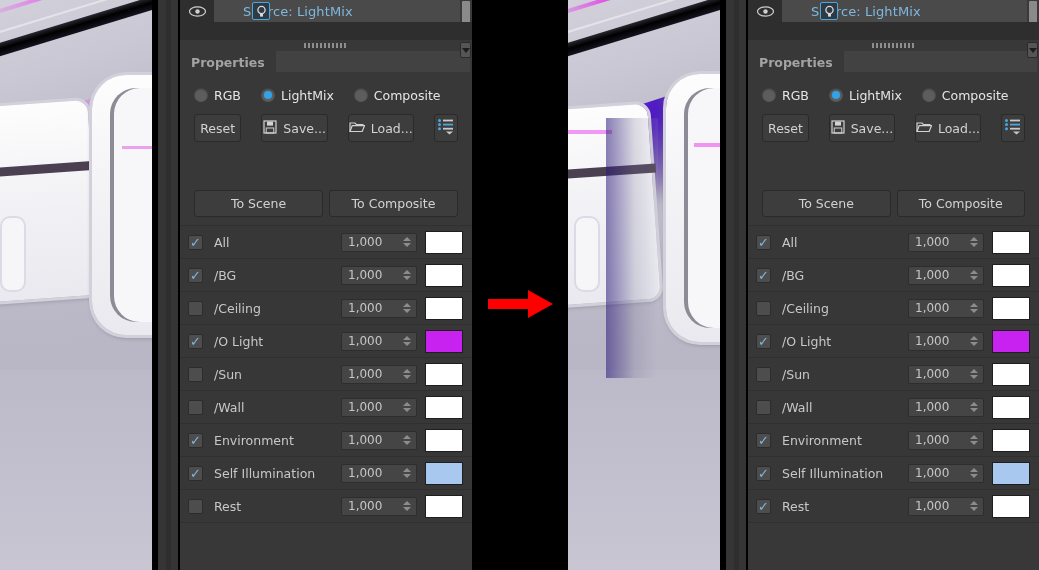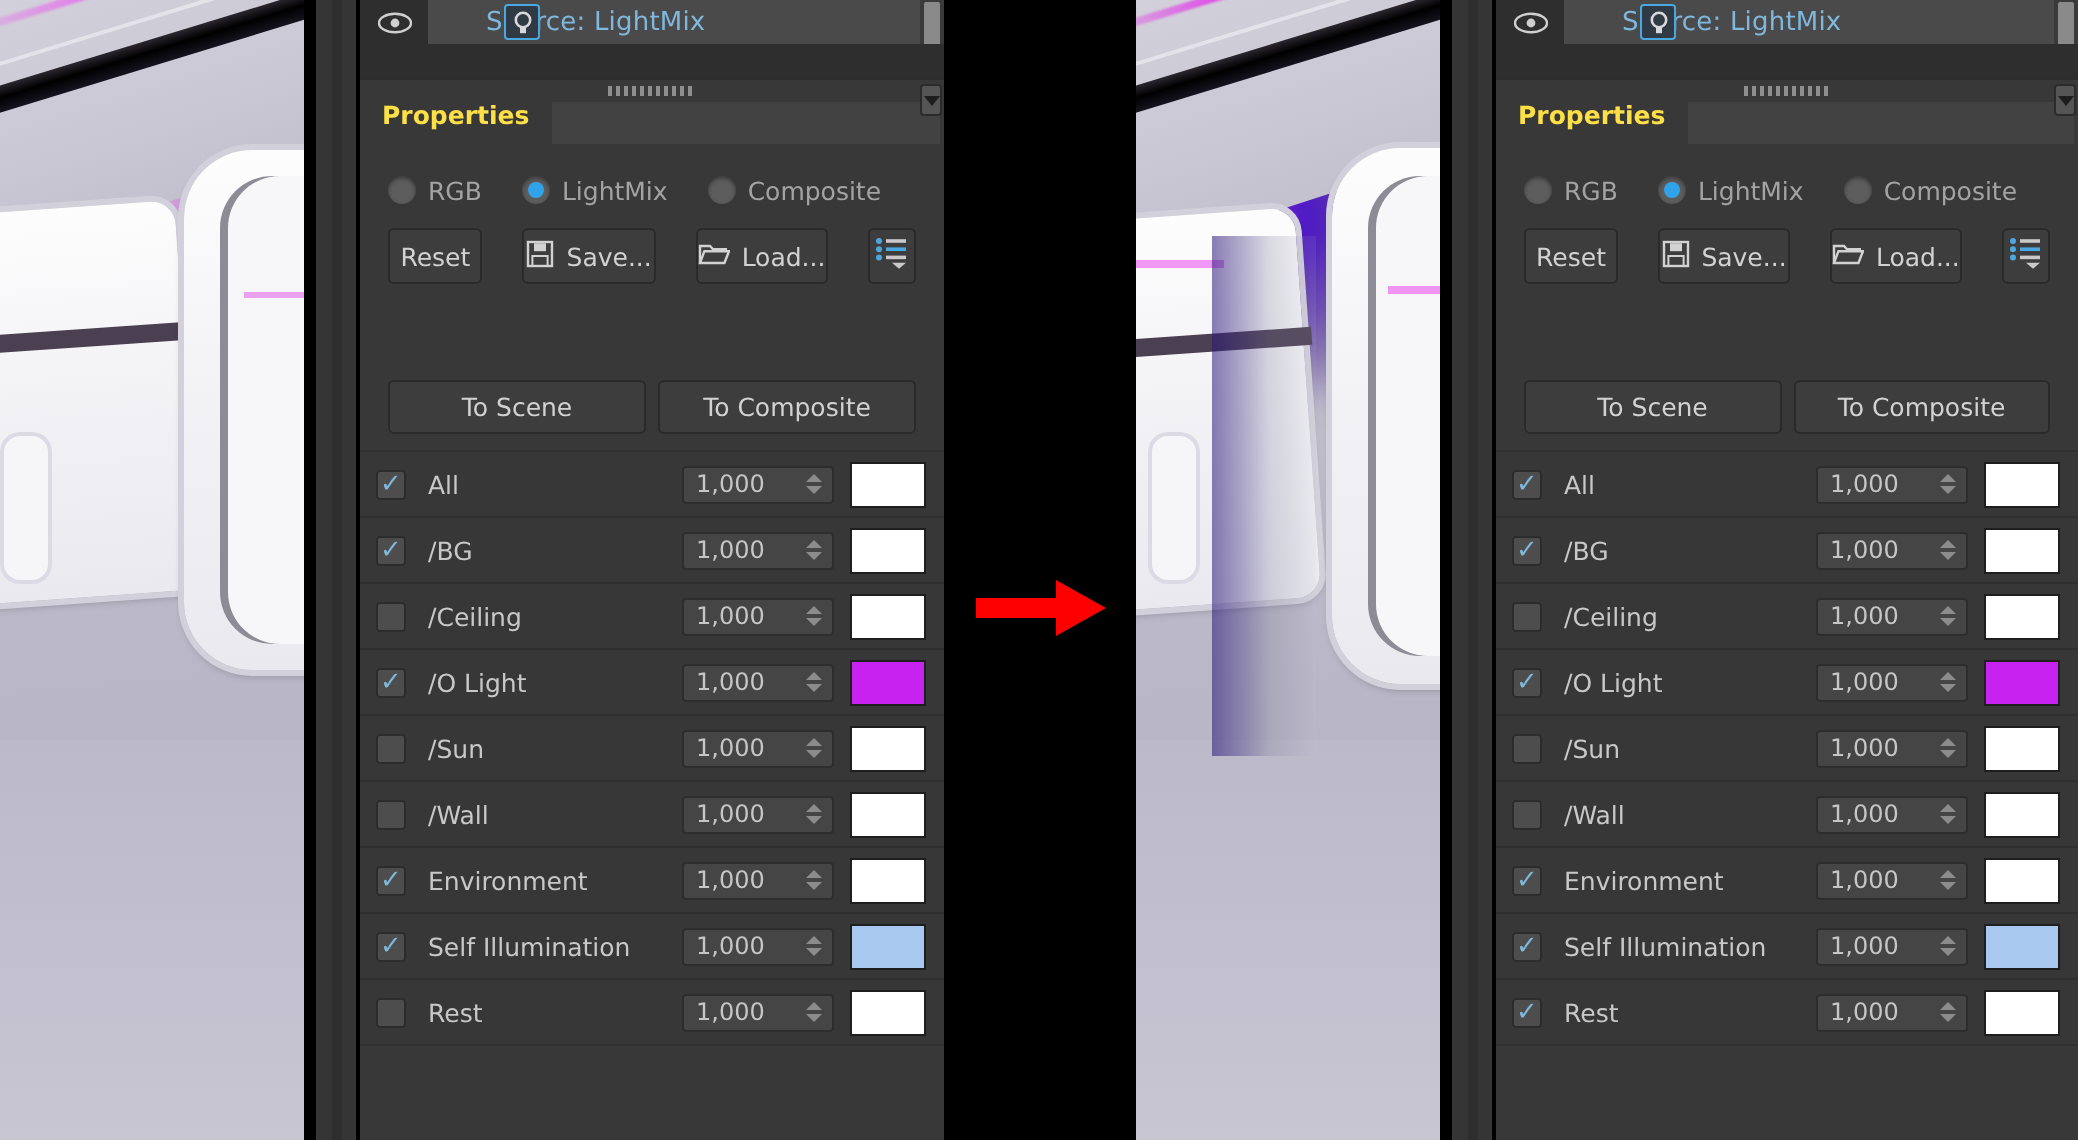--- a/index.html
+++ b/index.html
@@ -136,38 +136,38 @@
     border-top: 1px solid #2d2d2d;
   }
   .splitter-h .grip-h {
     width: 44px; height: 5px;
     background-image: repeating-linear-gradient(90deg,#8e8e8e 0 2px, transparent 2px 4px);
   }
 
   
   .tabbar { height: 24px; display: flex; align-items: stretch; background: #383838; }
   .tab-active {
-    padding: 0 11px; display: flex; 
-    color: #fde047; font-weight: bold; font-size: 12.5px;
+    padding: 0 11px; display: flex; align-items: center;
+    color: #a3a3a3; font-weight: bold; font-size: 12.5px;
   }
   .tab-rest { flex: 1; background: #424242; margin: 1px 2px 2px 0; }
 
   
   .radio-row { display: flex; align-items: center; height: 30px; padding: 0 14px; gap: 20px; margin-top: 6px; }
   .radio { display: flex; align-items: center; gap: 6px; cursor: default; }
   .radio .dot {
     width: 14px; height: 14px; border-radius: 50%;
     background: #5d5d5d; box-shadow: inset 0 1px 2px rgba(0,0,0,.4);
   }
   .radio.on .dot { background: #5d5d5d; position: relative; }
   .radio.on .dot::after {
     content: ''; position: absolute; left: 3px; top: 3px; width: 8px; height: 8px;
     border-radius: 50%; background: #31a3e8;
   }
-  .radio span { color: #a3a3a3; font-size: 12.5px; }
+  .radio span { color: #e5e5e5; font-size: 12.5px; }
 
   
   .btn-row { display: flex; gap: 20px; padding: 4px 14px 0 14px; align-items: center; }
   .btn {
     background: #3d3d3d; border: 1px solid #2a2a2a; border-radius: 3px;
     color: #d2d2d2; font-size: 12.5px;
     display: flex; align-items: center; justify-content: center; gap: 6px;
     height: 28px;
   }
   .btn-reset { width: 59px; }

